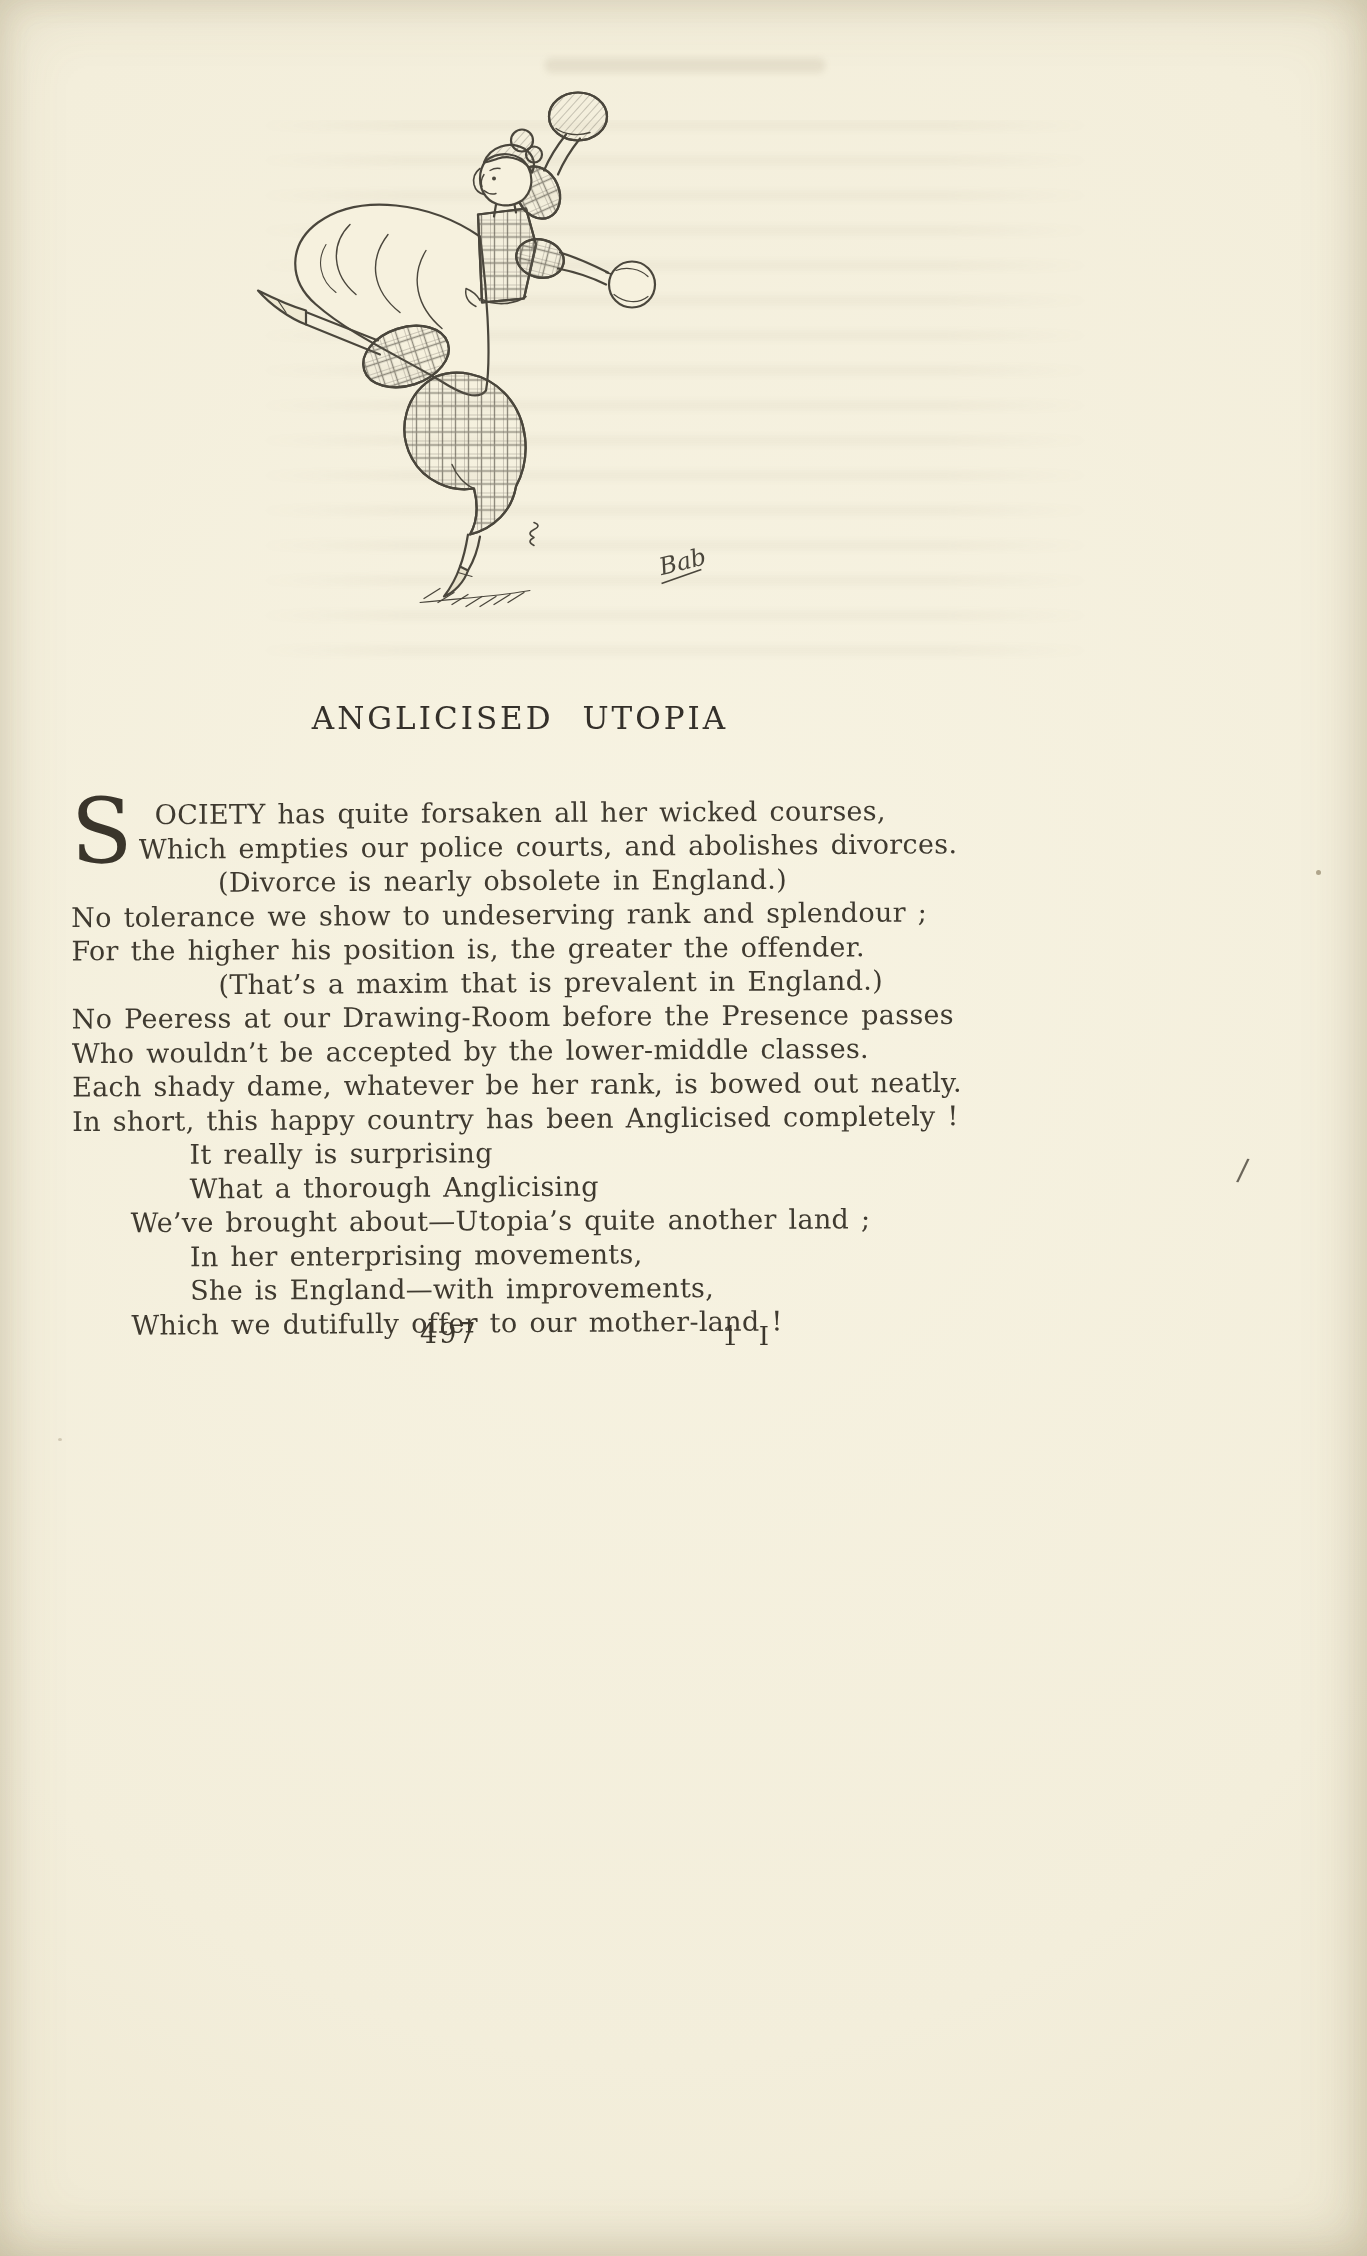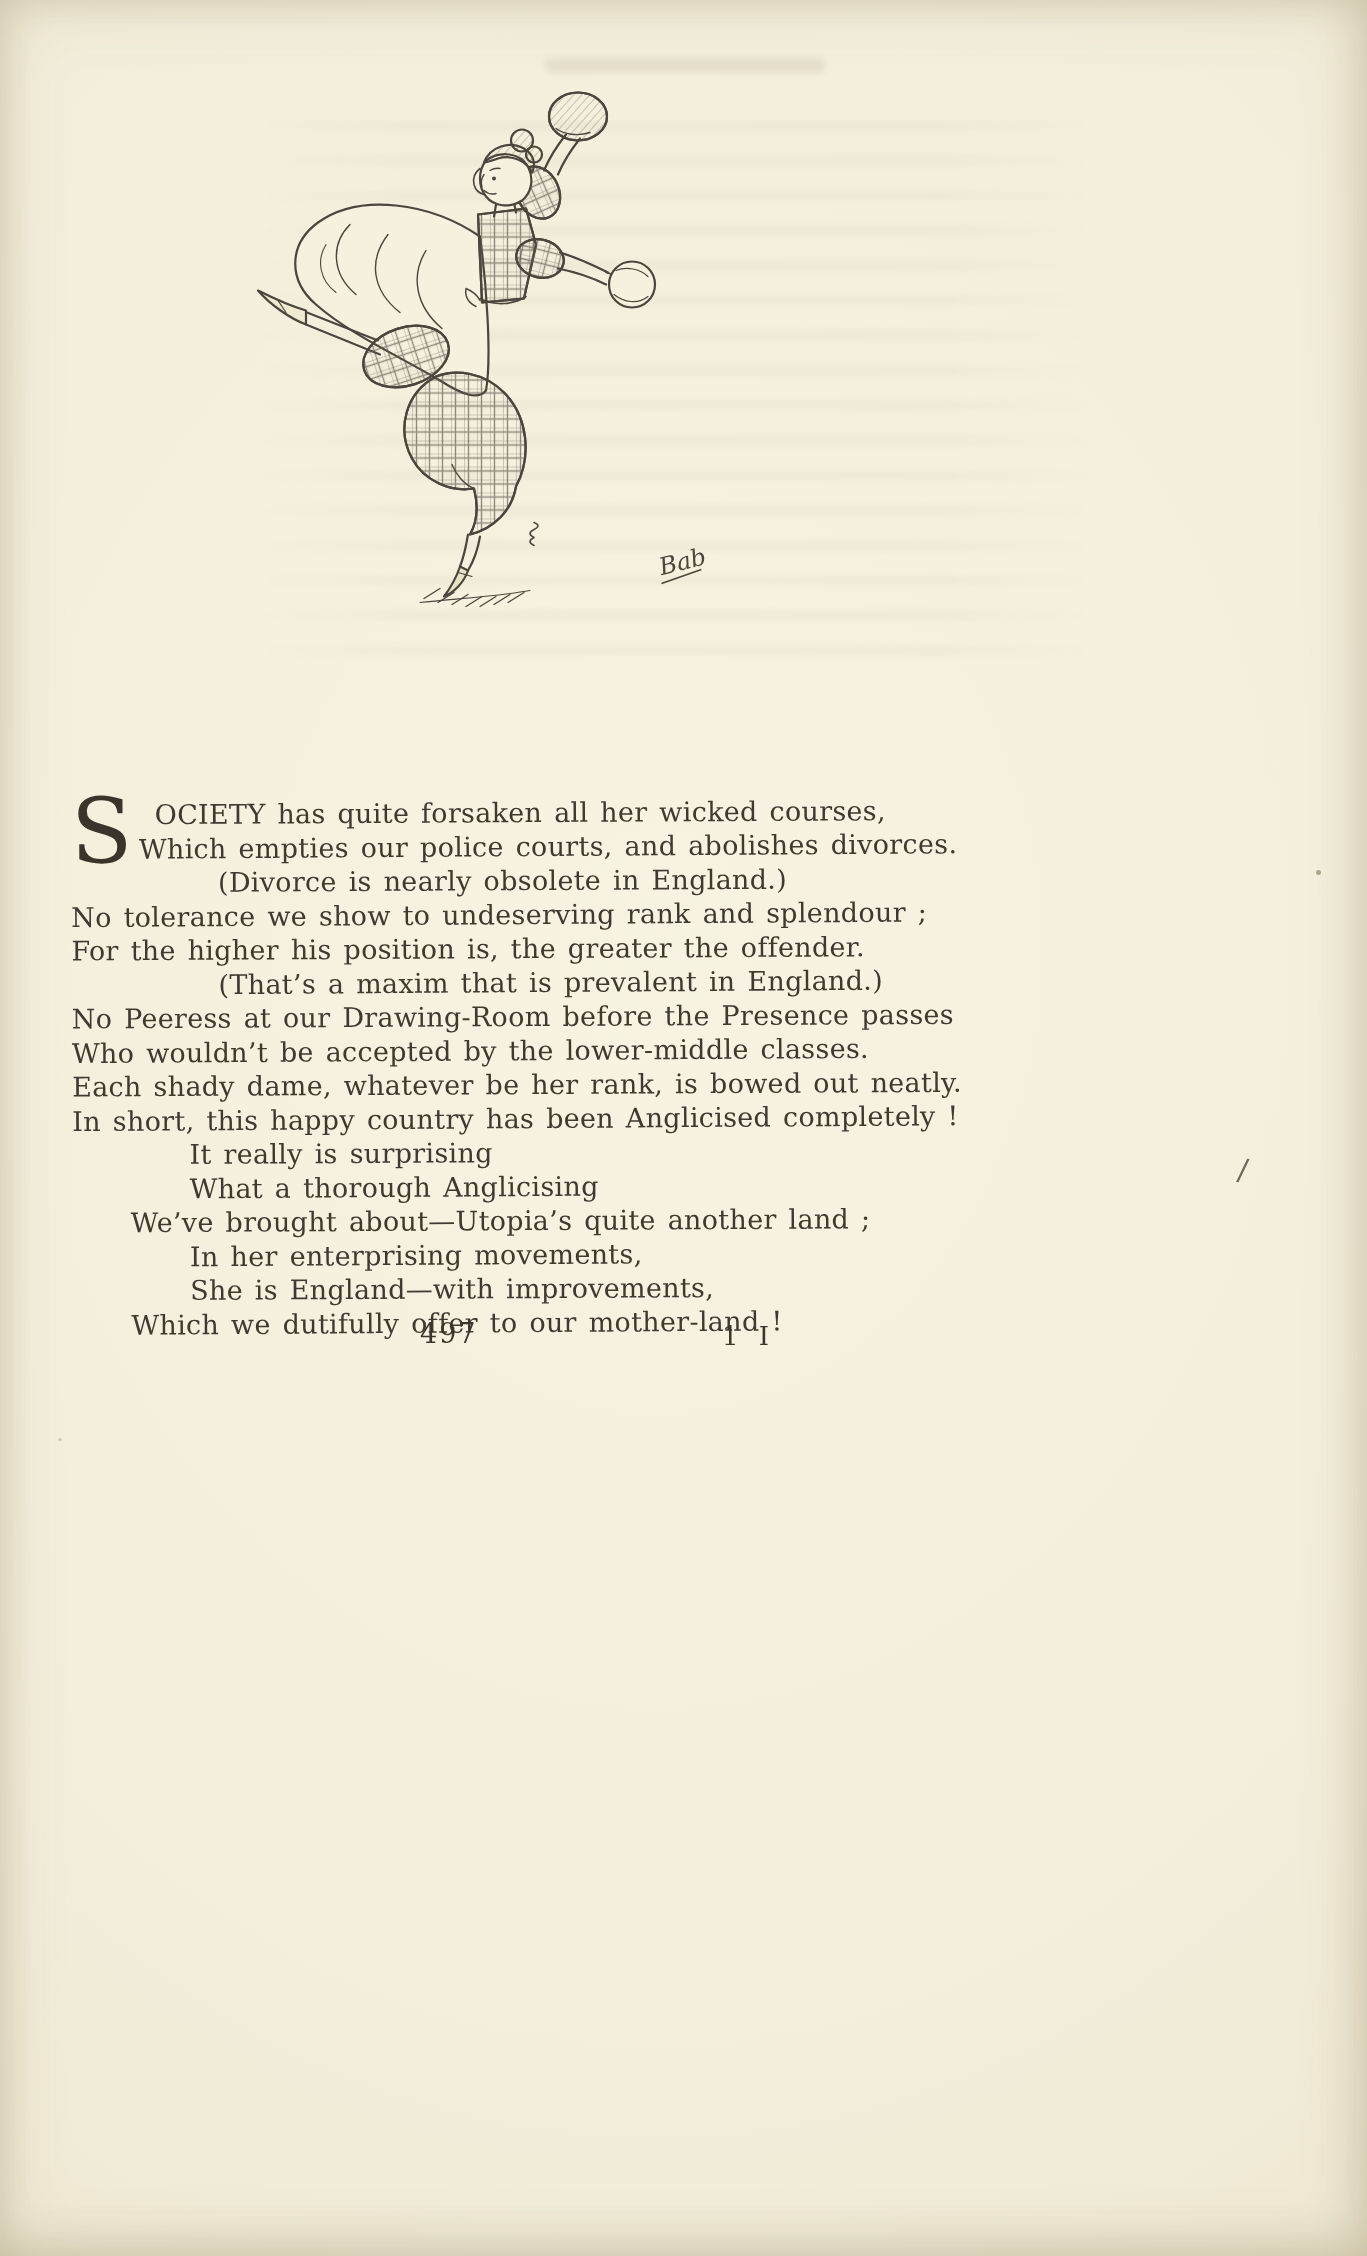--- a/index.html
+++ b/index.html
@@ -155,20 +155,21 @@
         <circle cx="306" cy="80" r="8" fill="url(#hatch)"></circle>
         <path d="M252 94 q-8 6 -6 16 q2 8 10 10" stroke-width="1.6"></path>
       </g>
       <g transform="rotate(-14 452 492)">
         <text x="432" y="496" font-style="italic" font-size="24" fill="#4a463c">Bab</text>
         <path d="M430 504 L 472 500" stroke="#4a463c" stroke-width="1.6" fill="none"></path>
       </g>
     </svg>
   </div>
 
+  <div class="title">ANGLICISED UTOPIA</div>
 
   <div class="poem">
     <span class="drop-cap">S</span>
     <div class="pline ind-first">OCIETY has quite forsaken all her wicked courses,</div>
     <div class="pline ind-second">Which empties our police courts, and abolishes divorces.</div>
     <div class="pline ind-paren">(Divorce is nearly obsolete in England.)</div>
     <div class="pline">No tolerance we show to undeserving rank and splendour ;</div>
     <div class="pline">For the higher his position is, the greater the offender.</div>
     <div class="pline ind-paren">(That’s a maxim that is prevalent in England.)</div>
     <div class="pline">No Peeress at our Drawing-Room before the Presence passes</div>

